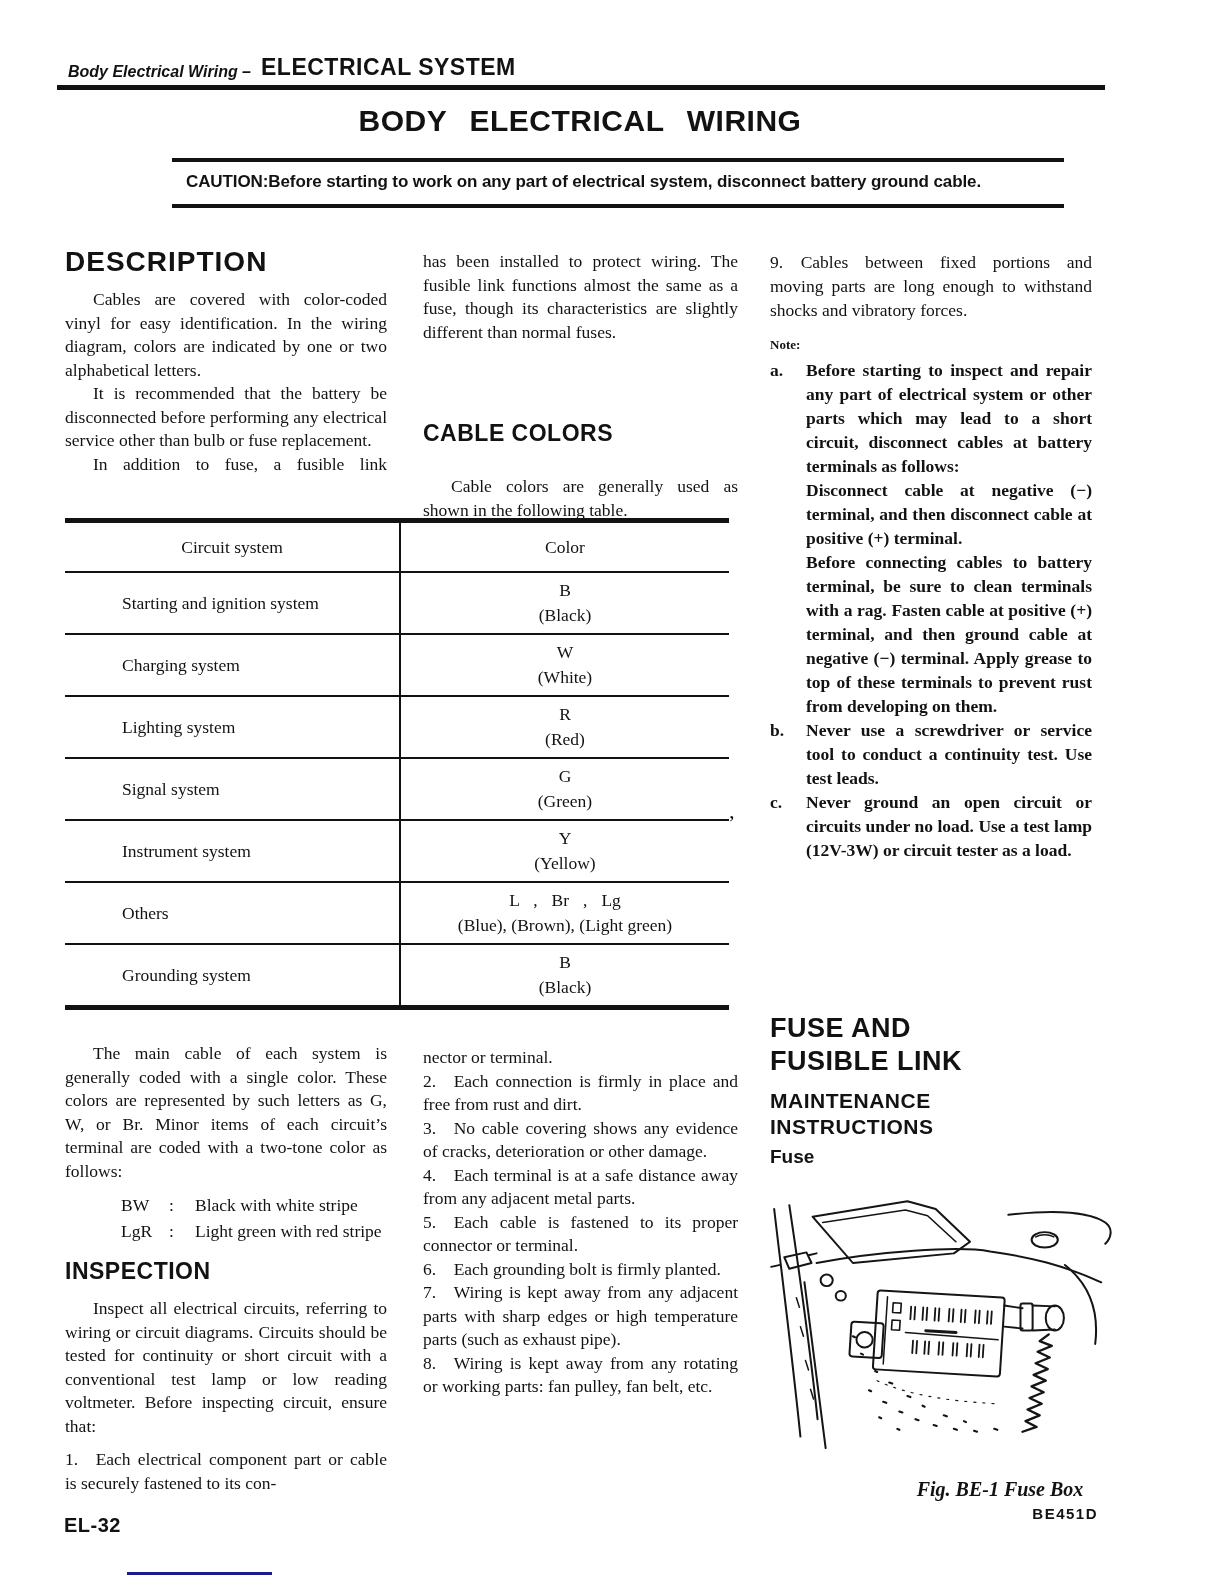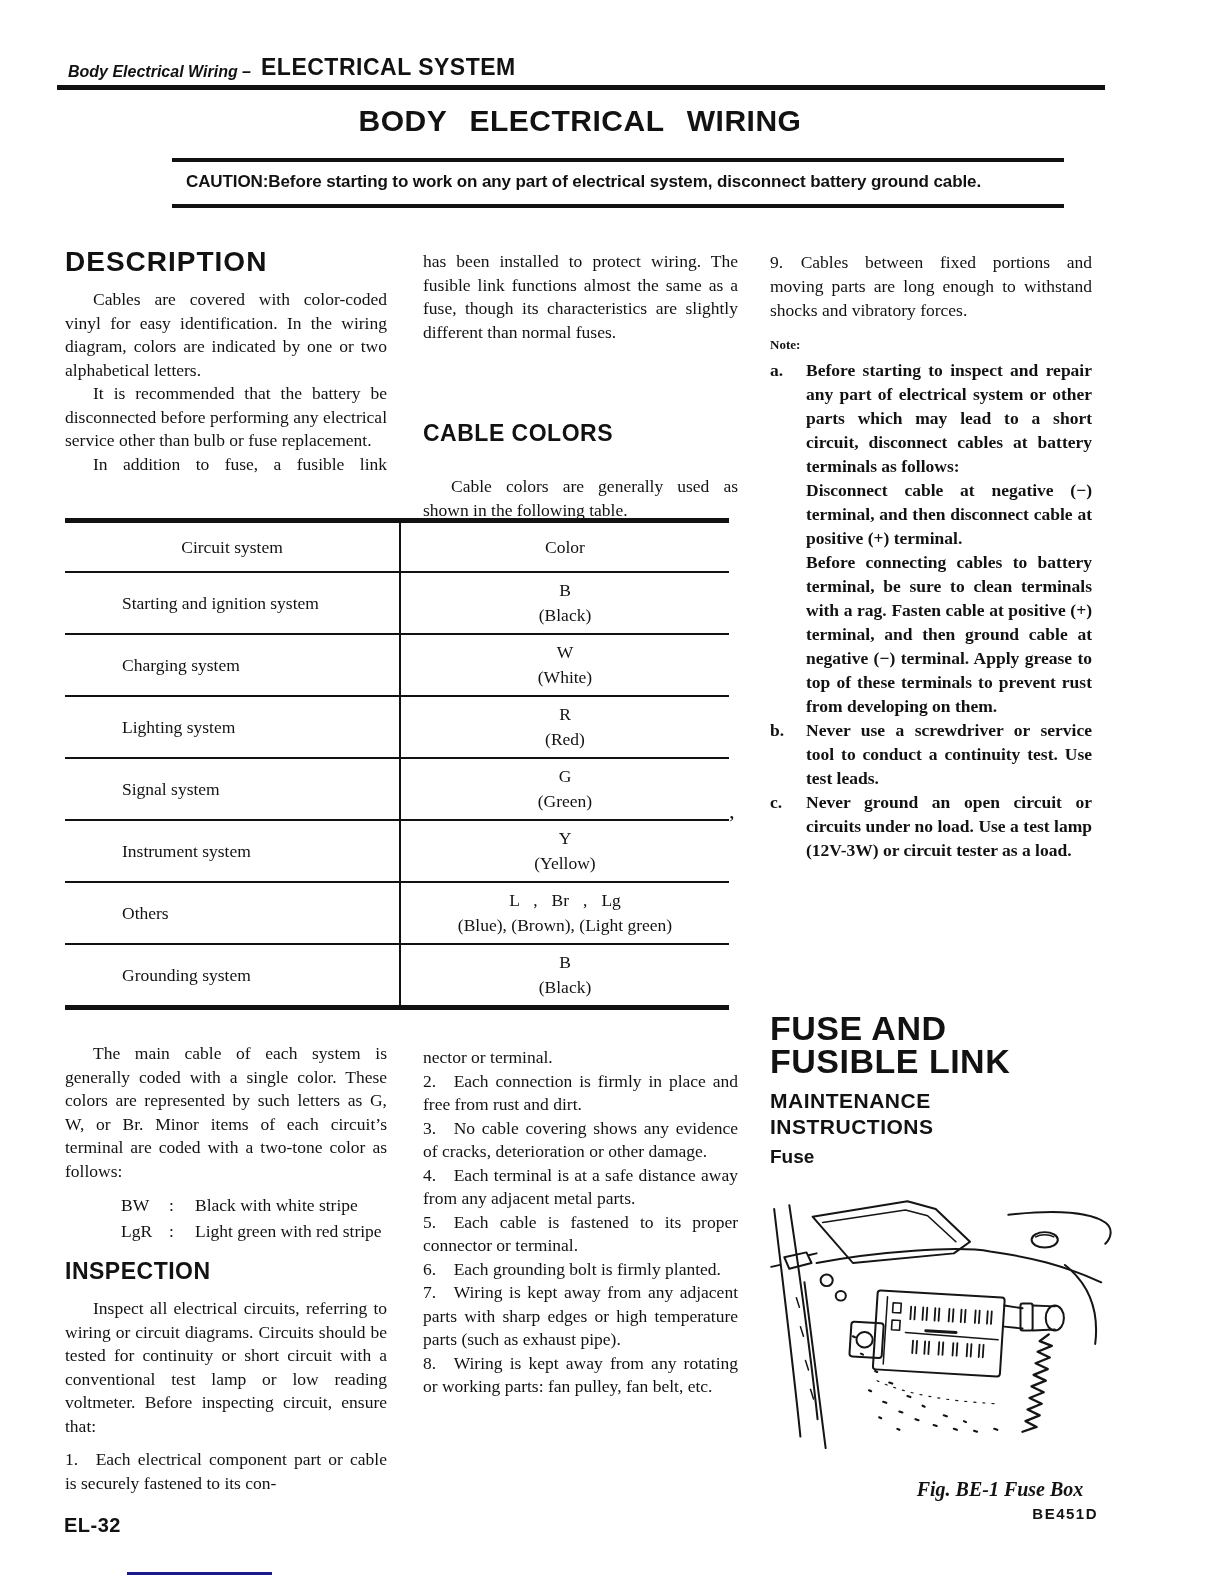--- a/index.html
+++ b/index.html
@@ -19,21 +19,21 @@
 
   .page-title { font-family:"Liberation Sans",sans-serif; font-weight:800; font-size:30px;
     letter-spacing:0.5px; word-spacing:14px; text-align:center; }
 
   .caution { display:flex; font-family:"Liberation Sans",sans-serif; font-weight:bold;
     font-size:17px; letter-spacing:-0.1px; white-space:nowrap; }
 
   
   .h-big  { font-family:"Liberation Sans",sans-serif; font-weight:800; font-size:28px; letter-spacing:1px; }
   .h-med  { font-family:"Liberation Sans",sans-serif; font-weight:800; font-size:23px; letter-spacing:0.5px; }
-  .h-two  { font-family:"Liberation Sans",sans-serif; font-weight:800; font-size:34px; line-height:33px; letter-spacing:0.5px; }
+  .h-two  { font-family:"Liberation Sans",sans-serif; font-weight:800; font-size:27px; line-height:33px; letter-spacing:0.5px; }
   .h-sub2 { font-family:"Liberation Sans",sans-serif; font-weight:800; font-size:21px; line-height:26px; letter-spacing:0.5px; }
   .h-sub3 { font-family:"Liberation Sans",sans-serif; font-weight:800; font-size:19px; }
 
   
   .col { font-size:17.5px; line-height:23.5px; text-align:justify; }
   .col p { margin:0; }
   .indent p, p.indent { text-indent:28px; }
   .force-just { text-align-last:justify; }
   .rcol { font-size:17.5px; line-height:24px; text-align:justify; }
 

